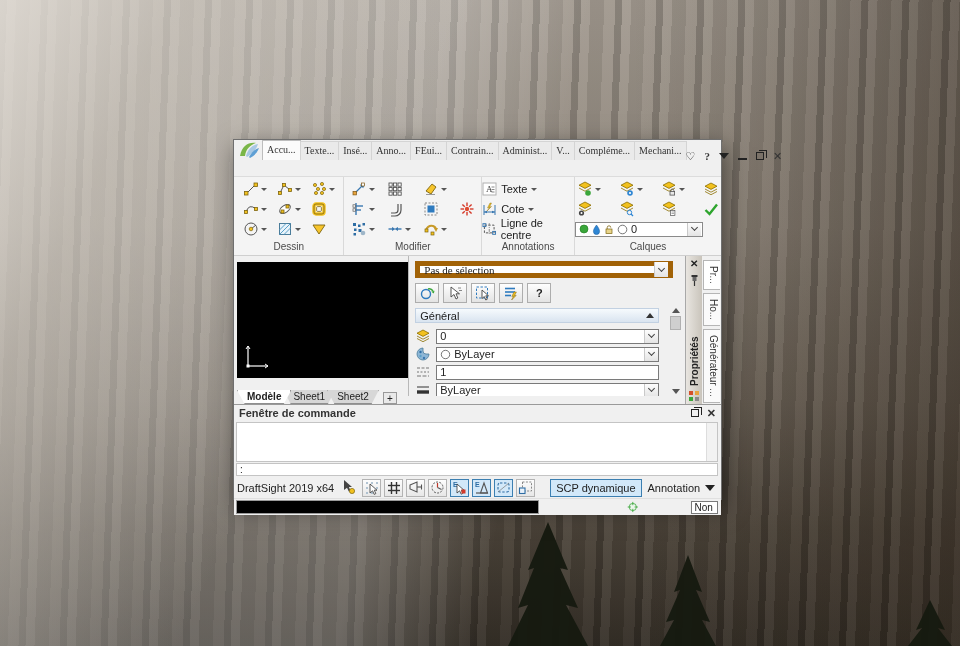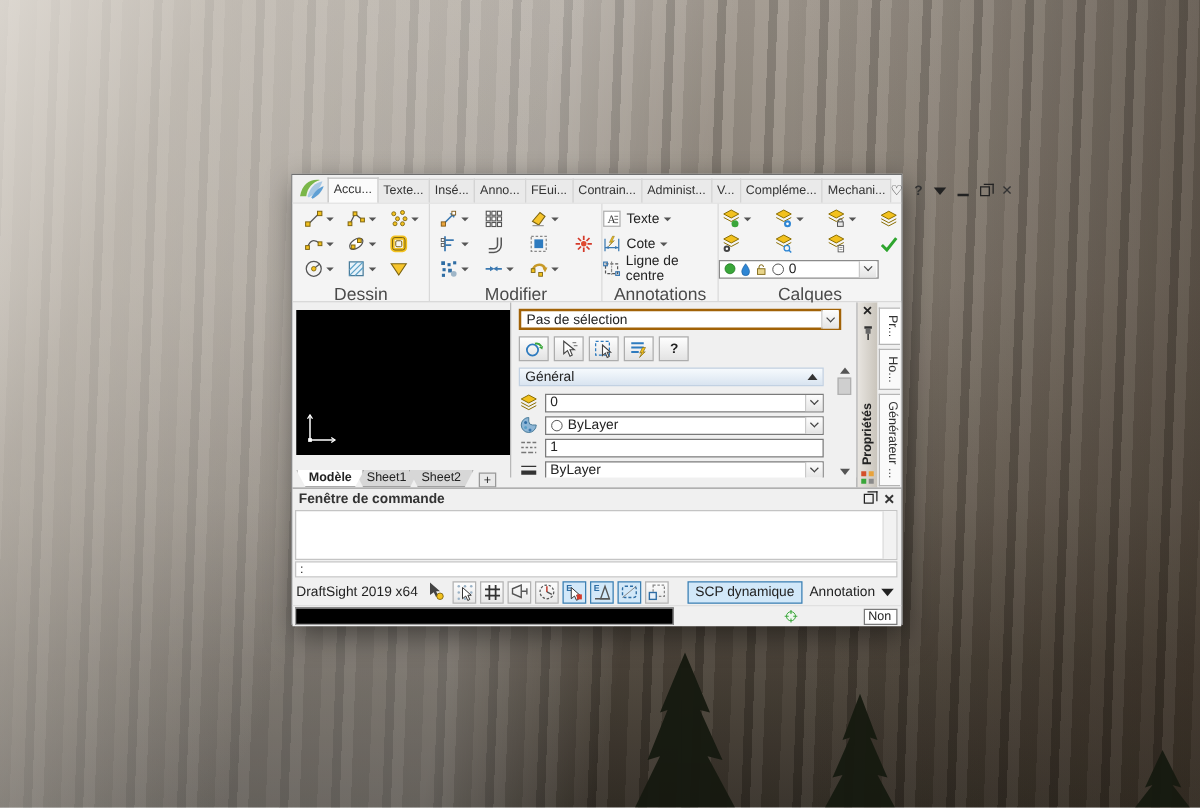--- a/index.html
+++ b/index.html
@@ -15,38 +15,38 @@
       linear-gradient(to bottom, #a29a90 0%, #8e857a 35%, #6f665b 62%, #4c443a 82%, #352f27 100%);
   }
   .trees { position:absolute; left:0; top:0; }
 
   
   .window { position:absolute; left:233px; top:139px; width:489px; height:361px;
     background:#f0f0f0; border:1px solid #6f6f6f; box-shadow:3px 8px 22px rgba(0,0,0,.5);
     font-size:11px; color:#222; }
 
   
-  .titlebar { height:23px; display:flex; align-items:flex-end; background:#f0f0f0; border-bottom:1px solid #dcdcdc; }
+  .titlebar { height:37px; display:flex; background:#f0f0f0; border-bottom:1px solid #dcdcdc;font-family:Liberation Serif, serif; }
   .logo { width:24px; height:20px; margin:0 2px 1px 2px; flex:none; }
   .tabs { display:flex; align-items:flex-end; height:20px; }
   .tab { height:19px; padding:3px 4px 2px; border:1px solid #d4d4d4; border-bottom:none; background:#eaeaea;
          color:#333; white-space:nowrap; font-size:10px; margin-right:-1px; }
   .tab.active { background:#fbfbfb; height:20px; border-color:#bdbdbd; }
   .tb-right { margin-left:auto; display:flex; align-items:center; gap:9px; padding:0 6px 4px 0; color:#333; }
   .tb-glyph { font-size:11px; line-height:10px; cursor:default; }
   .tri-down { width:0; height:0; border-left:5px solid transparent; border-right:5px solid transparent; border-top:6px solid #222; }
   .win-min { width:9px; height:2px; background:#222; margin-top:6px; }
   .win-restore { width:8px; height:8px; border:1px solid #222; position:relative; }
   .win-restore::before { content:""; position:absolute; left:2px; top:-3px; width:7px; height:7px; border:1px solid #222; border-bottom:none; border-left:none; }
 
   
   .ribbon { height:79px; display:flex; background:#f4f4f4; border-bottom:1px solid #cfcfcf; }
   .rgroup { display:flex; flex-direction:column; border-right:1px solid #d9d9d9; }
   .gbody { flex:1; display:flex; align-items:center; justify-content:center; }
-  .glabel { height:14px; text-align:center; font-size:14px; color:#4a4a4a; }
+  .glabel { height:14px; text-align:center; font-size:10px; color:#4a4a4a; }
   .igrid { display:grid; grid-auto-rows:20px; align-items:center; justify-items:start; column-gap:6px; }
   .cell { display:flex; align-items:center; gap:2px; padding:1px 2px; cursor:pointer; }
   .caret { width:0; height:0; border-left:3px solid transparent; border-right:3px solid transparent; border-top:3px solid #555; }
   .ribbon svg { display:block; }
   .ann-row { display:flex; align-items:center; gap:4px; height:20px; cursor:pointer; }
   .ann-label { font-size:11px; color:#222; }
   .layer-combo { grid-column:1 / span 4; width:128px; height:15px; border:1px solid #8a8a8a; background:#fff;
                  display:flex; align-items:center; gap:3px; padding:0 1px 0 3px; cursor:pointer; }
   .combo-chev { margin-left:auto; width:14px; height:13px; background:linear-gradient(#fdfdfd,#e4e4e4); border-left:1px solid #c9c9c9;
                 display:flex; align-items:center; justify-content:center; }
@@ -58,22 +58,22 @@
   .canvas { width:171px; height:126px; background:#000; position:relative; }
   .sheettabs { height:15px; display:flex; align-items:flex-end; font-size:10px; margin-top:12px; }
   .stab { padding:1px 9px 1px; background:#d7d7d7; border:1px solid #8f8f8f; border-top:none;
           clip-path:polygon(0 0, 100% 0, 86% 100%, 14% 100%); margin-right:-8px; color:#222; cursor:pointer; }
   .stab.active { background:#fff; font-weight:bold; z-index:2; }
   .addtab { width:14px; height:12px; border:1px solid #999; background:#e9e9e9; margin-left:12px;
             display:flex; align-items:center; justify-content:center; font-size:10px; cursor:pointer; }
 
   
   .props { width:278px; height:140px; background:#f0f0f0; border-left:1px solid #b8b8b8; position:relative; overflow:hidden; }
-  .sel-row { position:absolute; left:6px; top:5px; width:258px; height:17px; border:2px solid #a16207; background:#fff;
-             display:flex; align-items:center; padding-left:4px; cursor:pointer; }
+  .sel-row { position:absolute; left:6px; top:5px; width:258px; height:17px; border:5px solid #a16207; background:#fff;
+             display:flex; align-items:center; padding-left:4px; cursor:pointer;font-family:Liberation Serif, serif; }
   .pbtns { position:absolute; left:6px; top:27px; display:flex; gap:4px; }
   .pbtn { width:24px; height:20px; border:1px solid #adadad; background:linear-gradient(#fefefe,#e3e3e3);
           display:flex; align-items:center; justify-content:center; font-weight:bold; cursor:pointer; }
   .sec-header { position:absolute; left:6px; top:52px; width:244px; height:15px; padding:0 4px;
                 background:linear-gradient(#f6fafd,#d9e4f0); border:1px solid #c2d1e2; display:flex; align-items:center; font-weight:normal; }
   .tri-up-s { width:0; height:0; border-left:4px solid transparent; border-right:4px solid transparent; border-bottom:5px solid #333; margin-left:auto; }
   .prow { position:absolute; left:6px; display:flex; align-items:center; gap:5px; width:244px; }
   .pfield { flex:1; height:15px; border:1px solid #7a7a7a; background:#fff; display:flex; align-items:center; padding-left:3px; cursor:pointer; }
   .vscroll { position:absolute; right:3px; top:52px; width:13px; bottom:2px; display:flex; flex-direction:column; align-items:center; }
   .varrow { width:0; height:0; border-left:4px solid transparent; border-right:4px solid transparent; cursor:pointer; }

